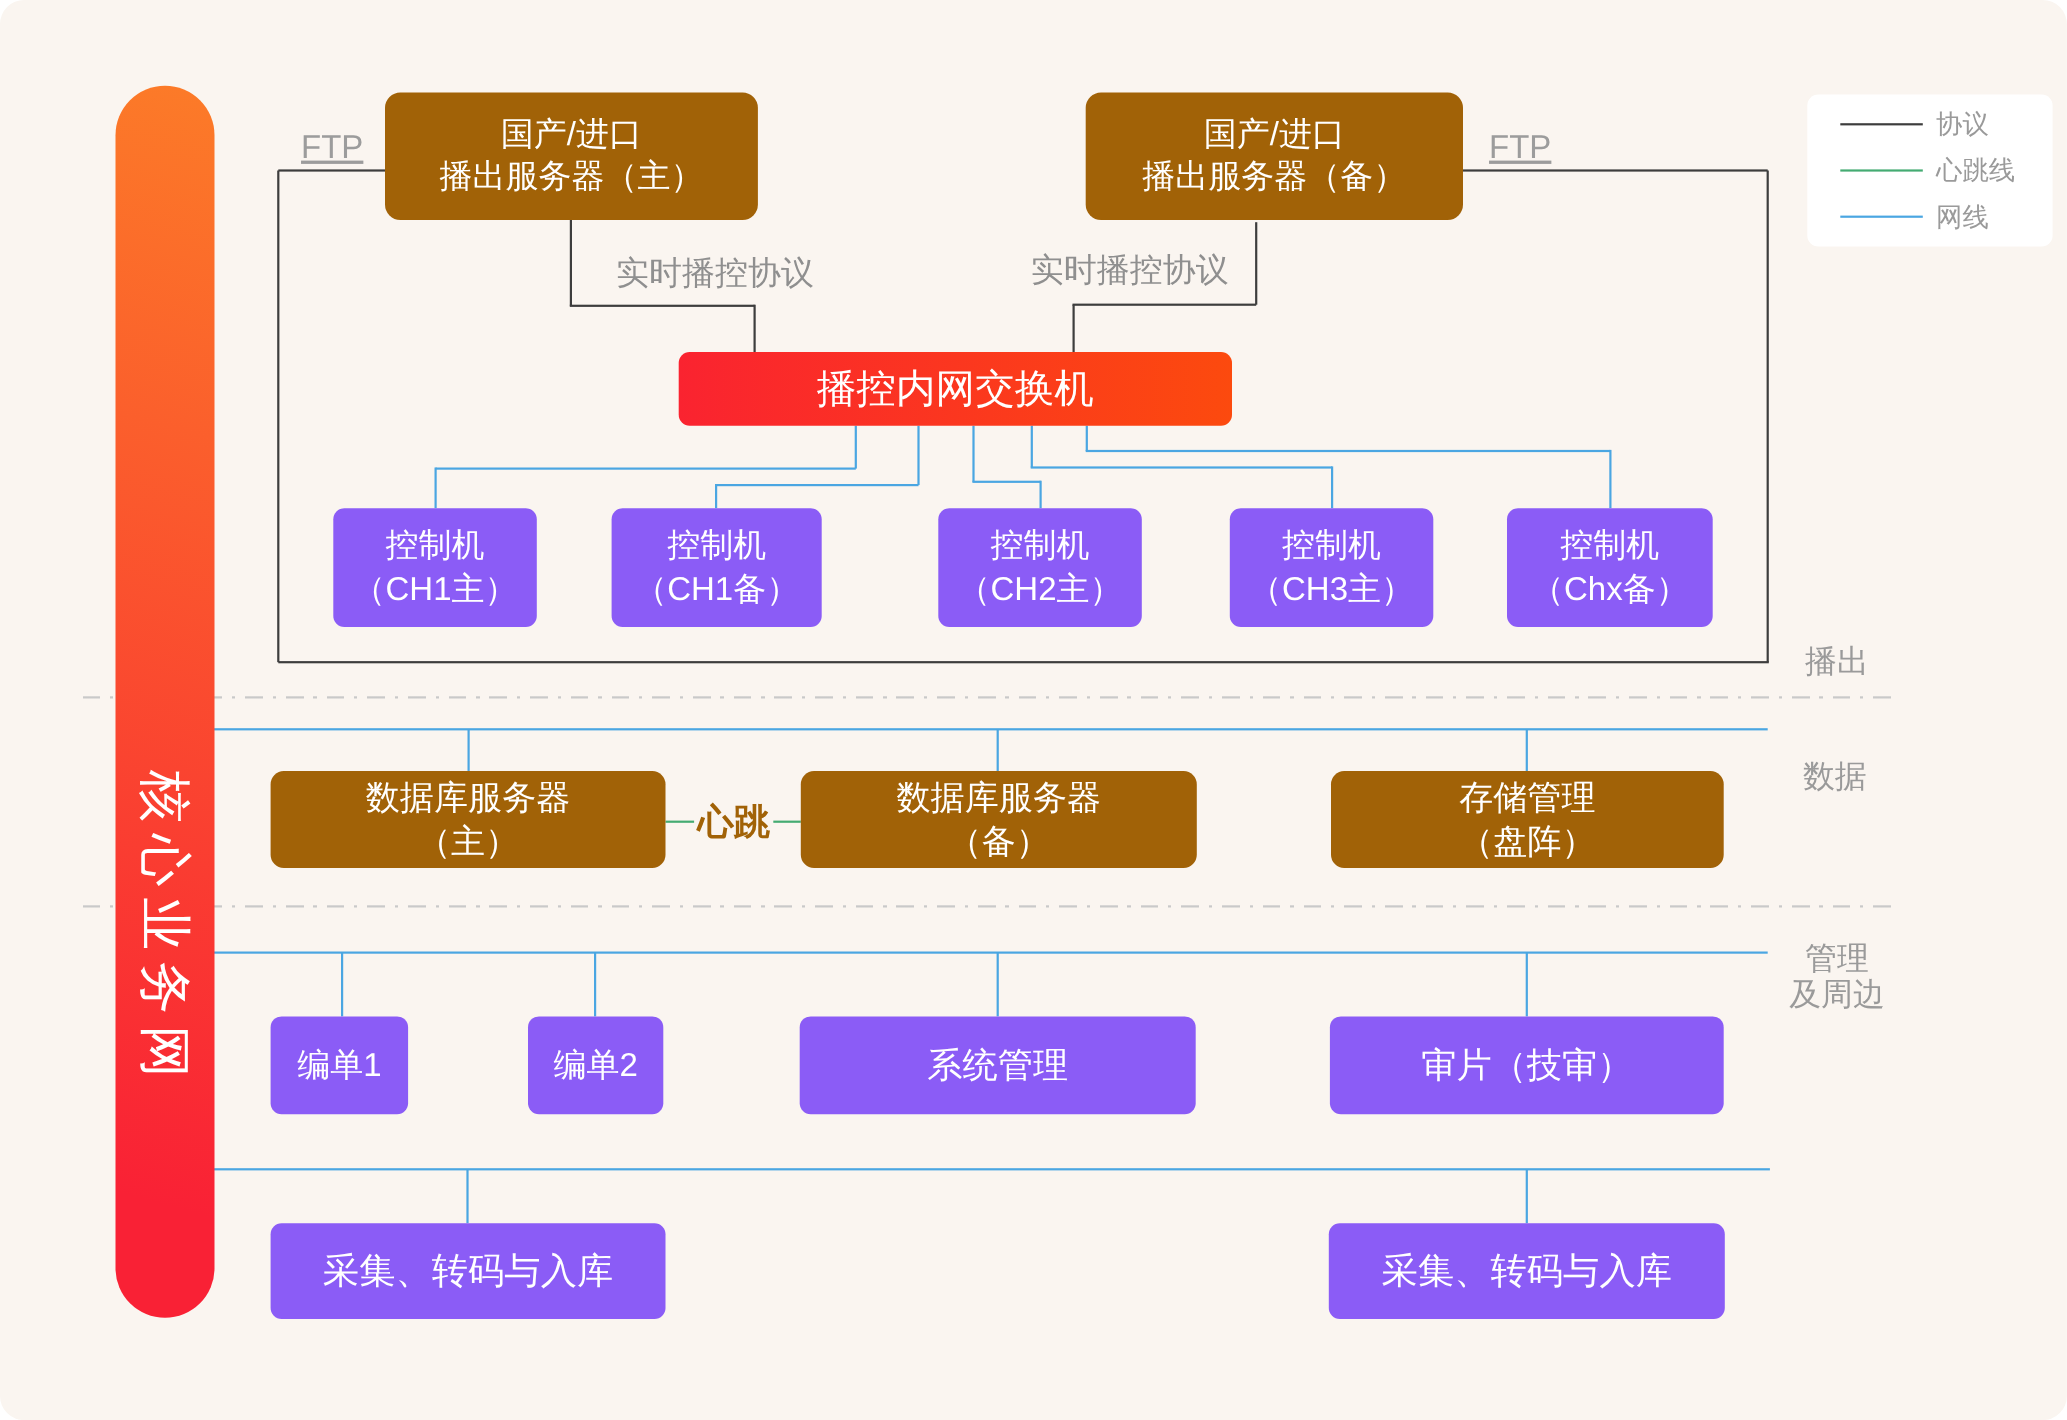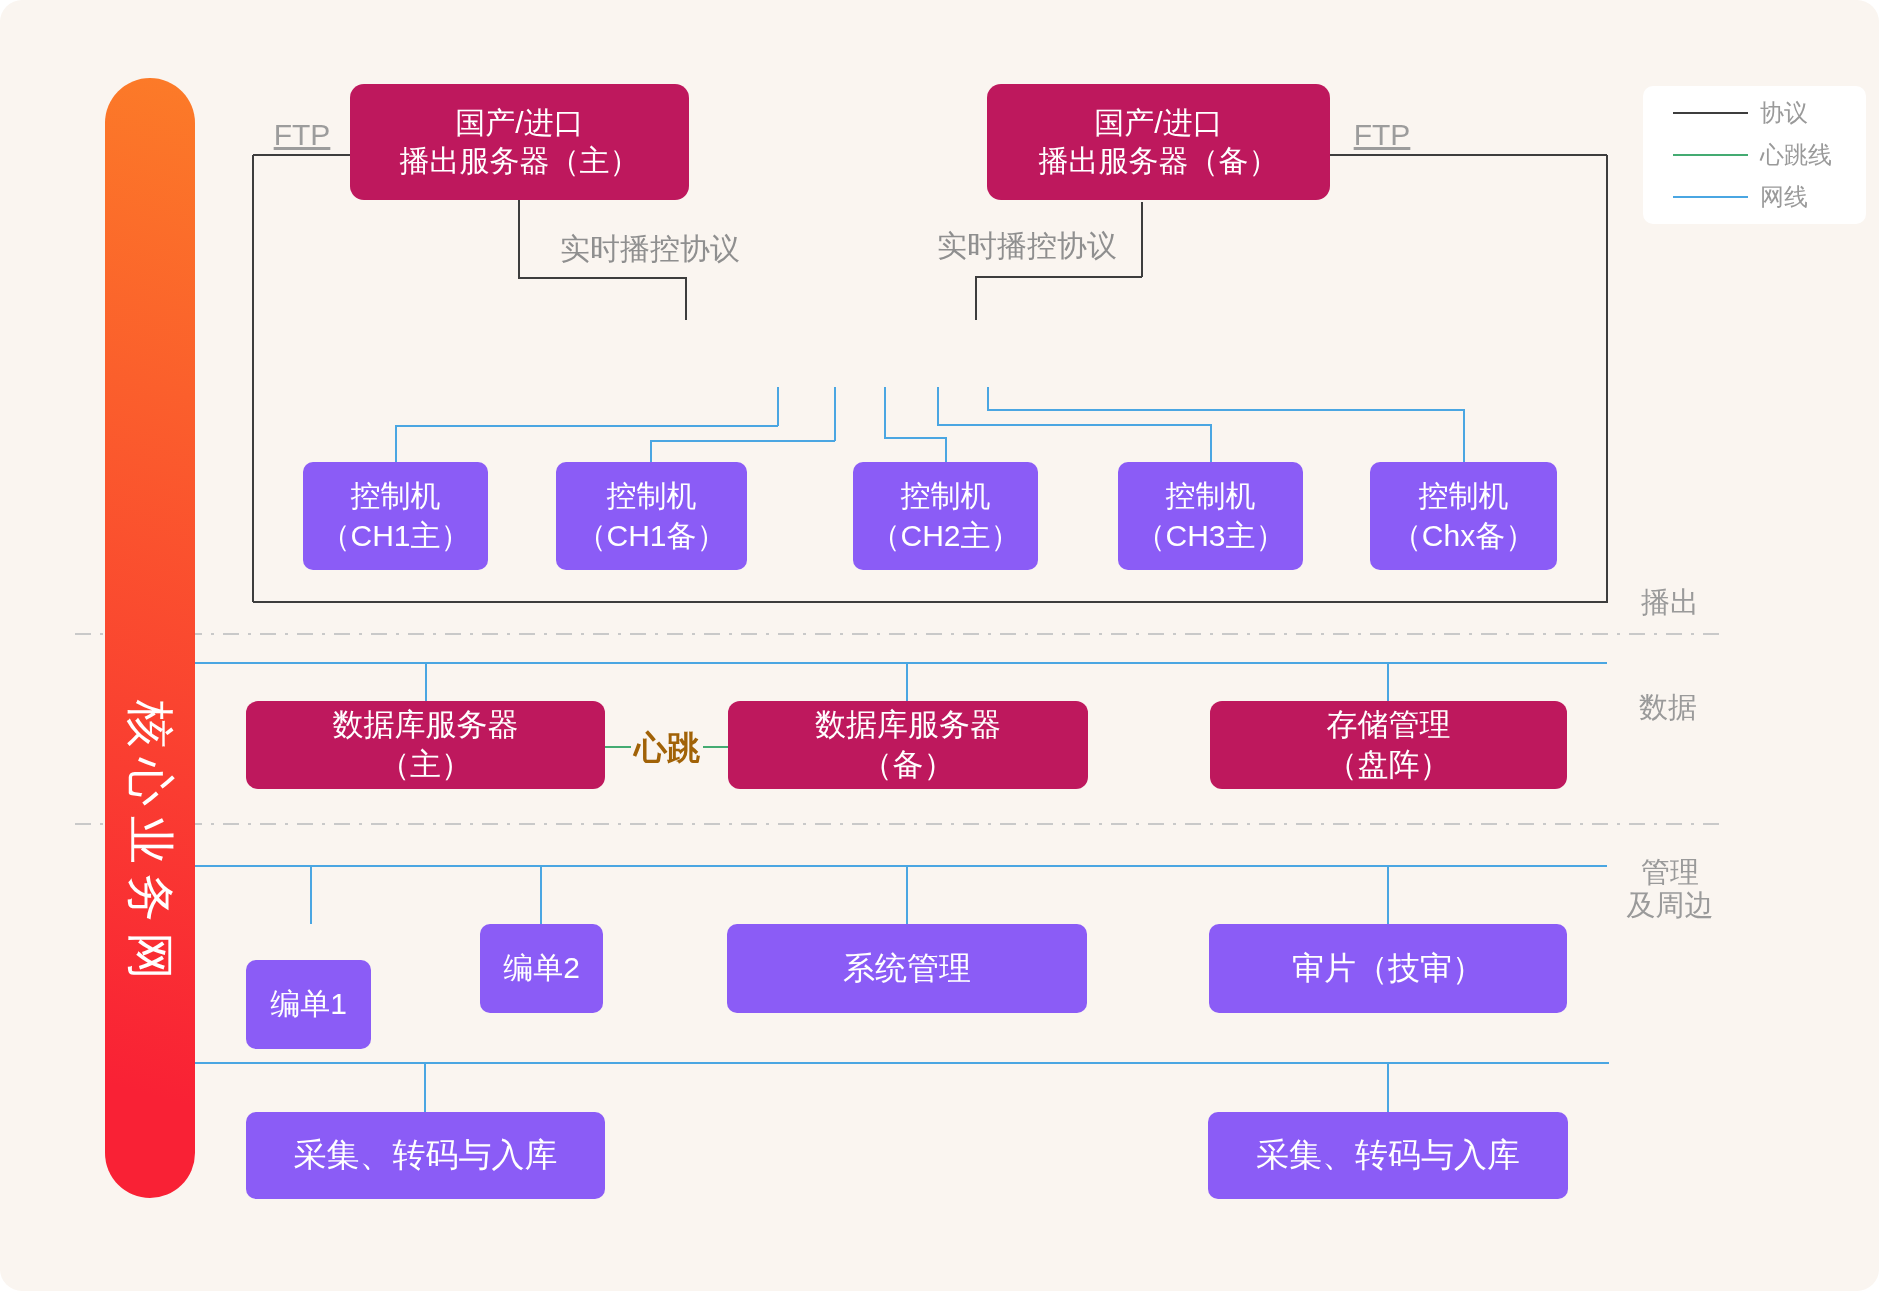--- a/index.html
+++ b/index.html
@@ -6,21 +6,21 @@
   .canvas{position:relative;width:1879px;height:1291px;background:#faf5f0;border-radius:22px;overflow:hidden;}
   
   .pl{position:absolute;background:#3d3d3d;}
   .nl{position:absolute;background:#4aa6e2;}
   .gl{position:absolute;background:#44ab72;}
   .dashline{position:absolute;height:2px;
     background:repeating-linear-gradient(90deg,#c9c9c9 0 16px,transparent 16px 25px,#c9c9c9 25px 28px,transparent 28px 37px);}
   
   .box{position:absolute;display:flex;align-items:center;justify-content:center;text-align:center;
        color:#ffffff;white-space:pre-line;box-sizing:border-box;}
-  .orange{background:#be185d;border-radius:14px;}
+  .orange{background:#a16207;border-radius:14px;}
   .gray{background:#8b5cf6;border-radius:10px;}
   .switchbox{background:linear-gradient(90deg,#fa2330,#fc4a0e);border-radius:10px;}
   .corebar{position:absolute;left:105px;top:78px;width:90px;height:1120px;border-radius:45px;
            background:linear-gradient(195deg,#fc7b28 0%,#f92135 90%);}
   .corebar-label{position:absolute;left:150px;top:845px;transform:translate(-50%,-50%) rotate(90deg);
            color:#fff;font-size:48px;letter-spacing:10px;white-space:nowrap;}
   
   .lbl{position:absolute;transform:translate(-50%,-50%);color:#9a9a9a;white-space:pre-line;text-align:center;}
   .ftp{font-size:30px;color:#9c9c9c;text-decoration:underline;}
   .proto{font-size:30px;color:#8f8f8f;}
@@ -98,20 +98,21 @@
 播出服务器（主）</div>
   <div class="box orange" style="left:987px;top:84px;width:343px;height:116px;font-size:30px;line-height:38px;">国产/进口
 播出服务器（备）</div>
 
   <div class="lbl ftp" style="left:302px;top:135px;">FTP</div>
   <div class="lbl ftp" style="left:1382px;top:135px;">FTP</div>
 
   <div class="lbl proto" style="left:650px;top:249px;">实时播控协议</div>
   <div class="lbl proto" style="left:1027px;top:246px;">实时播控协议</div>
 
+  <div class="box switchbox" style="left:617px;top:320px;width:503px;height:67px;font-size:36px;">播控内网交换机</div>
 
   <div class="box gray" style="left:303px;top:462px;width:185px;height:108px;font-size:30px;line-height:40px;">控制机
 （CH1主）</div>
   <div class="box gray" style="left:556px;top:462px;width:191px;height:108px;font-size:30px;line-height:40px;">控制机
 （CH1备）</div>
   <div class="box gray" style="left:853px;top:462px;width:185px;height:108px;font-size:30px;line-height:40px;">控制机
 （CH2主）</div>
   <div class="box gray" style="left:1118px;top:462px;width:185px;height:108px;font-size:30px;line-height:40px;">控制机
 （CH3主）</div>
   <div class="box gray" style="left:1370px;top:462px;width:187px;height:108px;font-size:30px;line-height:40px;">控制机
@@ -123,21 +124,21 @@
 及周边</div>
 
   <div class="box orange" style="left:246px;top:701px;width:359px;height:88px;font-size:31px;line-height:40px;border-radius:12px;">数据库服务器
 （主）</div>
   <div class="box orange" style="left:728px;top:701px;width:360px;height:88px;font-size:31px;line-height:40px;border-radius:12px;">数据库服务器
 （备）</div>
   <div class="box orange" style="left:1210px;top:701px;width:357px;height:88px;font-size:31px;line-height:40px;border-radius:12px;">存储管理
 （盘阵）</div>
   <div class="lbl hb" style="left:667px;top:748px;">心跳</div>
 
-  <div class="box gray" style="left:246px;top:924px;width:125px;height:89px;font-size:30px;margin-top:36px;">编单1</div>
+  <div class="box gray" style="left:246px;top:924px;width:125px;height:89px;font-size:30px;">编单1</div>
   <div class="box gray" style="left:480px;top:924px;width:123px;height:89px;font-size:30px;">编单2</div>
   <div class="box gray" style="left:1209px;top:924px;width:358px;height:89px;font-size:32px;">审片（技审）</div>
   <div class="box gray" style="left:727px;top:924px;width:360px;height:89px;font-size:32px;">系统管理</div>
 
   <div class="box gray" style="left:246px;top:1112px;width:359px;height:87px;font-size:33px;">采集、转码与入库</div>
   <div class="box gray" style="left:1208px;top:1112px;width:360px;height:87px;font-size:33px;">采集、转码与入库</div>
 
   <div class="legend">
     <div class="legend-row">
       <span class="legend-swatch sw-protocol"></span>

